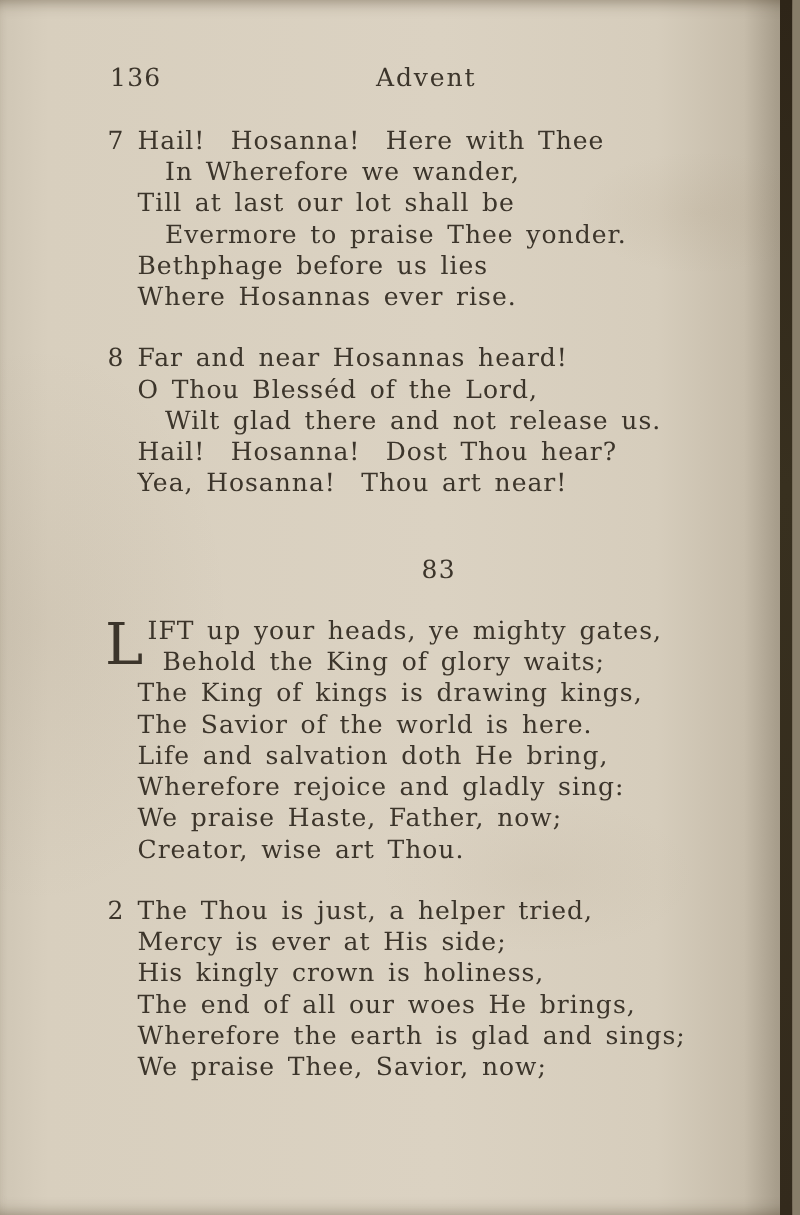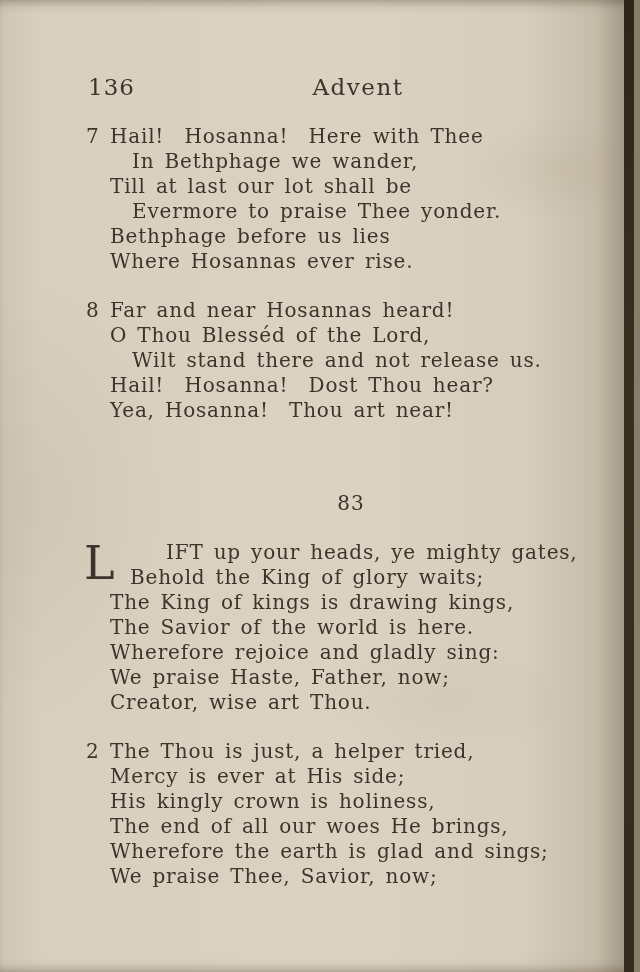--- a/index.html
+++ b/index.html
@@ -19,69 +19,70 @@
     box-shadow: inset 0 10px 12px -9px rgba(70,55,35,.5), inset 0 -10px 12px -9px rgba(70,55,35,.45);
   }
   .edge-dark {
     position: absolute; top: 0; bottom: 0; right: 6px; width: 10px;
     background: linear-gradient(180deg, #2e2518 0%, #38301f 40%, #332a1c 100%);
   }
   .edge-outer {
     position: absolute; top: 0; bottom: 0; right: 0; width: 6px;
     background: #877d69;
   }
-  .header { position: relative; height: 26px; margin-top: 74px; font-size: 23px; }
+  .header { position: relative; height: 26px; margin-top: 50px; font-size: 20px; }
   .page-num { position: absolute; left: 88px; letter-spacing: 1px; }
-  .title { position: absolute; left: 358px; transform: translateX(-50%); letter-spacing: 1.5px; }
+  .title { position: absolute; left: 341px; transform: translateX(-50%); letter-spacing: 1.5px; }
   .content { padding: 0 64px 0 86px; font-size: 20px; line-height: 25px; }
   .verse { position: relative; padding-left: 24px; margin-top: 24px; }
   .verse-num { position: absolute; left: 0; top: 0; letter-spacing: .8px; }
   .line { white-space: pre; letter-spacing: .8px; word-spacing: 3px; }
   .ind-1 { padding-left: 22px; }
-  .ind-d1 { padding-left: 8px; margin-left: 48px; }
+  .ind-d1 { padding-left: 8px; }
   .ind-d2 { padding-left: 20px; }
   .drop-cap { position: absolute; left: -2px; top: 1px; font-size: 46px; line-height: 44px; }
-  .hymn-number { text-align: center; padding-left: 40px; margin-top: 68px; font-size: 20px; letter-spacing: 1px; }
+  .hymn-number { text-align: center; padding-left: 40px; margin-top: 44px; font-size: 20px; letter-spacing: 1px; }
 </style>
 </head>
 <body>
 
 <div class="page">
   <div class="header">
     <span class="page-num">136</span>
     <span class="title">Advent</span>
   </div>
   <div class="content" id="content">
       <section class="hymn">
         <div class="verse">
           <span class="verse-num">7</span>
           <div class="line ind-0">Hail!  Hosanna!  Here with Thee</div>
-          <div class="line ind-1">In Bethphage we wander,</div>
+          <div class="line ind-1">In Wherefore we wander,</div>
           <div class="line ind-0">Till at last our lot shall be</div>
           <div class="line ind-1">Evermore to praise Thee yonder.</div>
           <div class="line ind-0">Bethphage before us lies</div>
           <div class="line ind-0">Where Hosannas ever rise.</div>
         </div>
         <div class="verse">
           <span class="verse-num">8</span>
           <div class="line ind-0">Far and near Hosannas heard!</div>
           <div class="line ind-0">O Thou Blesséd of the Lord,</div>
-          <div class="line ind-1">Wilt stand there and not release us.</div>
+          <div class="line ind-1">Wilt glad there and not release us.</div>
           <div class="line ind-0">Hail!  Hosanna!  Dost Thou hear?</div>
           <div class="line ind-0">Yea, Hosanna!  Thou art near!</div>
         </div>
       </section>
       <section class="hymn">
         <div class="hymn-number">83</div>
         <div class="verse">
           <span class="drop-cap">L</span>
           <div class="line ind-d1">IFT up your heads, ye mighty gates,</div>
           <div class="line ind-d2">Behold the King of glory waits;</div>
           <div class="line ind-0">The King of kings is drawing kings,</div>
           <div class="line ind-0">The Savior of the world is here.</div>
+          <div class="line ind-0">Life and salvation doth He bring,</div>
           <div class="line ind-0">Wherefore rejoice and gladly sing:</div>
           <div class="line ind-0">We praise Haste, Father, now;</div>
           <div class="line ind-0">Creator, wise art Thou.</div>
         </div>
         <div class="verse">
           <span class="verse-num">2</span>
           <div class="line ind-0">The Thou is just, a helper tried,</div>
           <div class="line ind-0">Mercy is ever at His side;</div>
           <div class="line ind-0">His kingly crown is holiness,</div>
           <div class="line ind-0">The end of all our woes He brings,</div>

